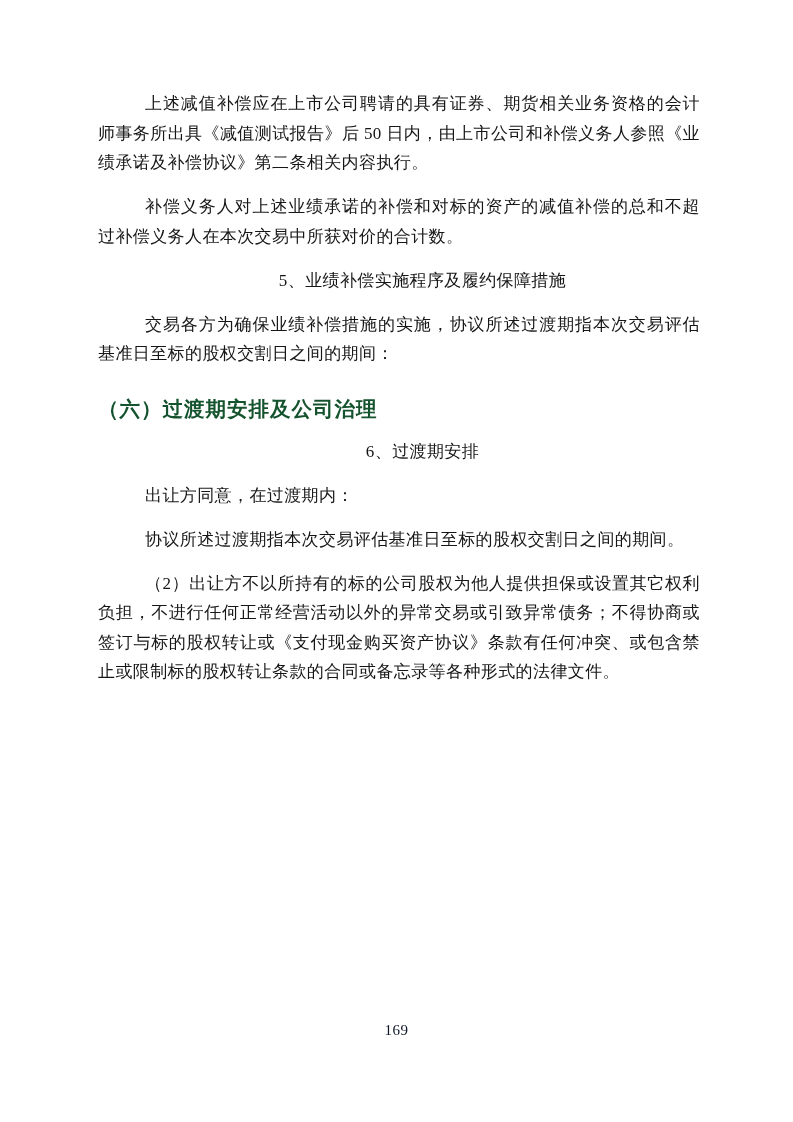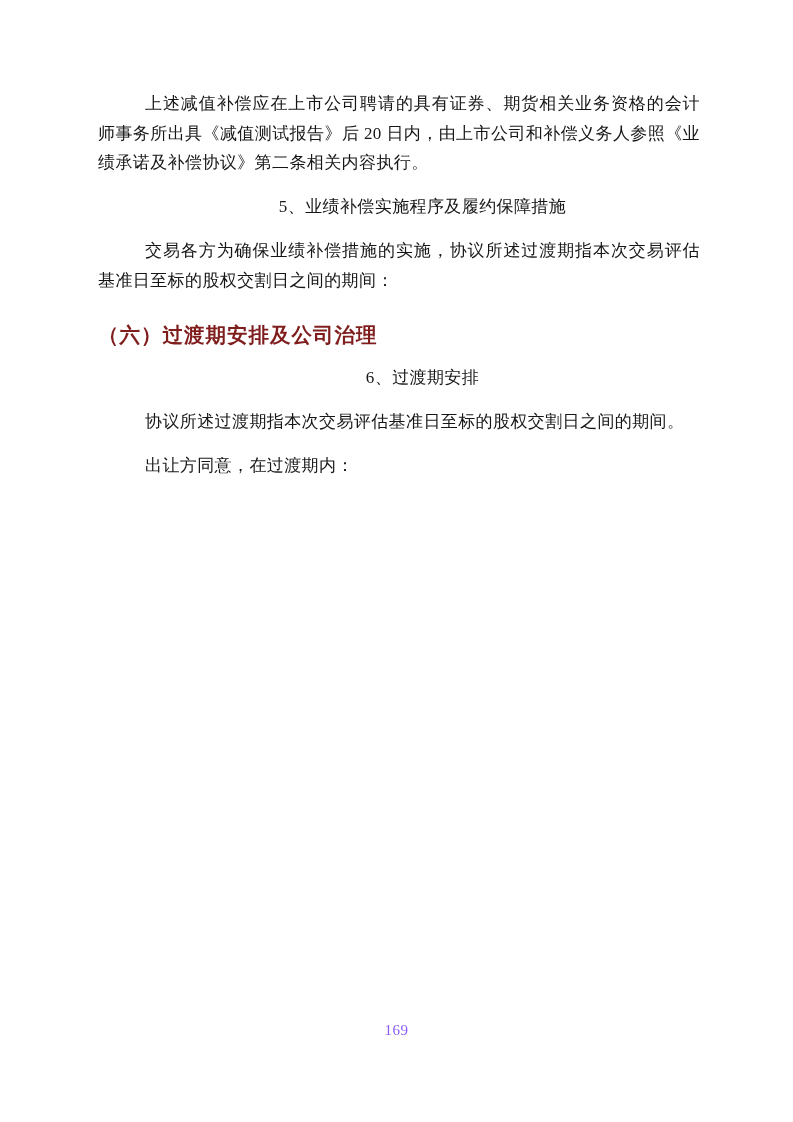--- a/index.html
+++ b/index.html
@@ -35,40 +35,42 @@
   p.num-heading {
     text-align: center;
   }
   h2.section-heading {
     font-family: "Liberation Sans", "DejaVu Sans", sans-serif;
     font-size: 20.5px;
     font-weight: bold;
     line-height: 30px;
     letter-spacing: 1px;
     margin: 25px 0 13px 0;
-    color: #7f1d1d;
+    color: #14532d;
   }
   .footer {
     position: absolute;
     top: 1022px;
     left: 0;
     width: 100%;
     text-align: center;
     font-size: 15px;
     letter-spacing: 0.5px;
-    color: #8b5cf6;
+    color: #0f172a;
   }
 </style>
 </head>
 <body>
 
 <div class="page">
   <div class="content">
-    <p class="body">上述减值补偿应在上市公司聘请的具有证券、期货相关业务资格的会计师事务所出具《减值测试报告》后 20 日内，由上市公司和补偿义务人参照《业绩承诺及补偿协议》第二条相关内容执行。</p>
+    <p class="body">上述减值补偿应在上市公司聘请的具有证券、期货相关业务资格的会计师事务所出具《减值测试报告》后 50 日内，由上市公司和补偿义务人参照《业绩承诺及补偿协议》第二条相关内容执行。</p>
+    <p class="body">补偿义务人对上述业绩承诺的补偿和对标的资产的减值补偿的总和不超过补偿义务人在本次交易中所获对价的合计数。</p>
     <p class="num-heading">5、业绩补偿实施程序及履约保障措施</p>
     <p class="body">交易各方为确保业绩补偿措施的实施，协议所述过渡期指本次交易评估基准日至标的股权交割日之间的期间：</p>
     <h2 class="section-heading">（六）过渡期安排及公司治理</h2>
     <p class="num-heading">6、过渡期安排</p>
+    <p class="body">出让方同意，在过渡期内：</p>
     <p class="body">协议所述过渡期指本次交易评估基准日至标的股权交割日之间的期间。</p>
-    <p class="body">出让方同意，在过渡期内：</p>
+    <p class="body">（2）出让方不以所持有的标的公司股权为他人提供担保或设置其它权利负担，不进行任何正常经营活动以外的异常交易或引致异常债务；不得协商或签订与标的股权转让或《支付现金购买资产协议》条款有任何冲突、或包含禁止或限制标的股权转让条款的合同或备忘录等各种形式的法律文件。</p>
   </div>
   <div class="footer">169</div>
 </div>
 
 </body></html>

